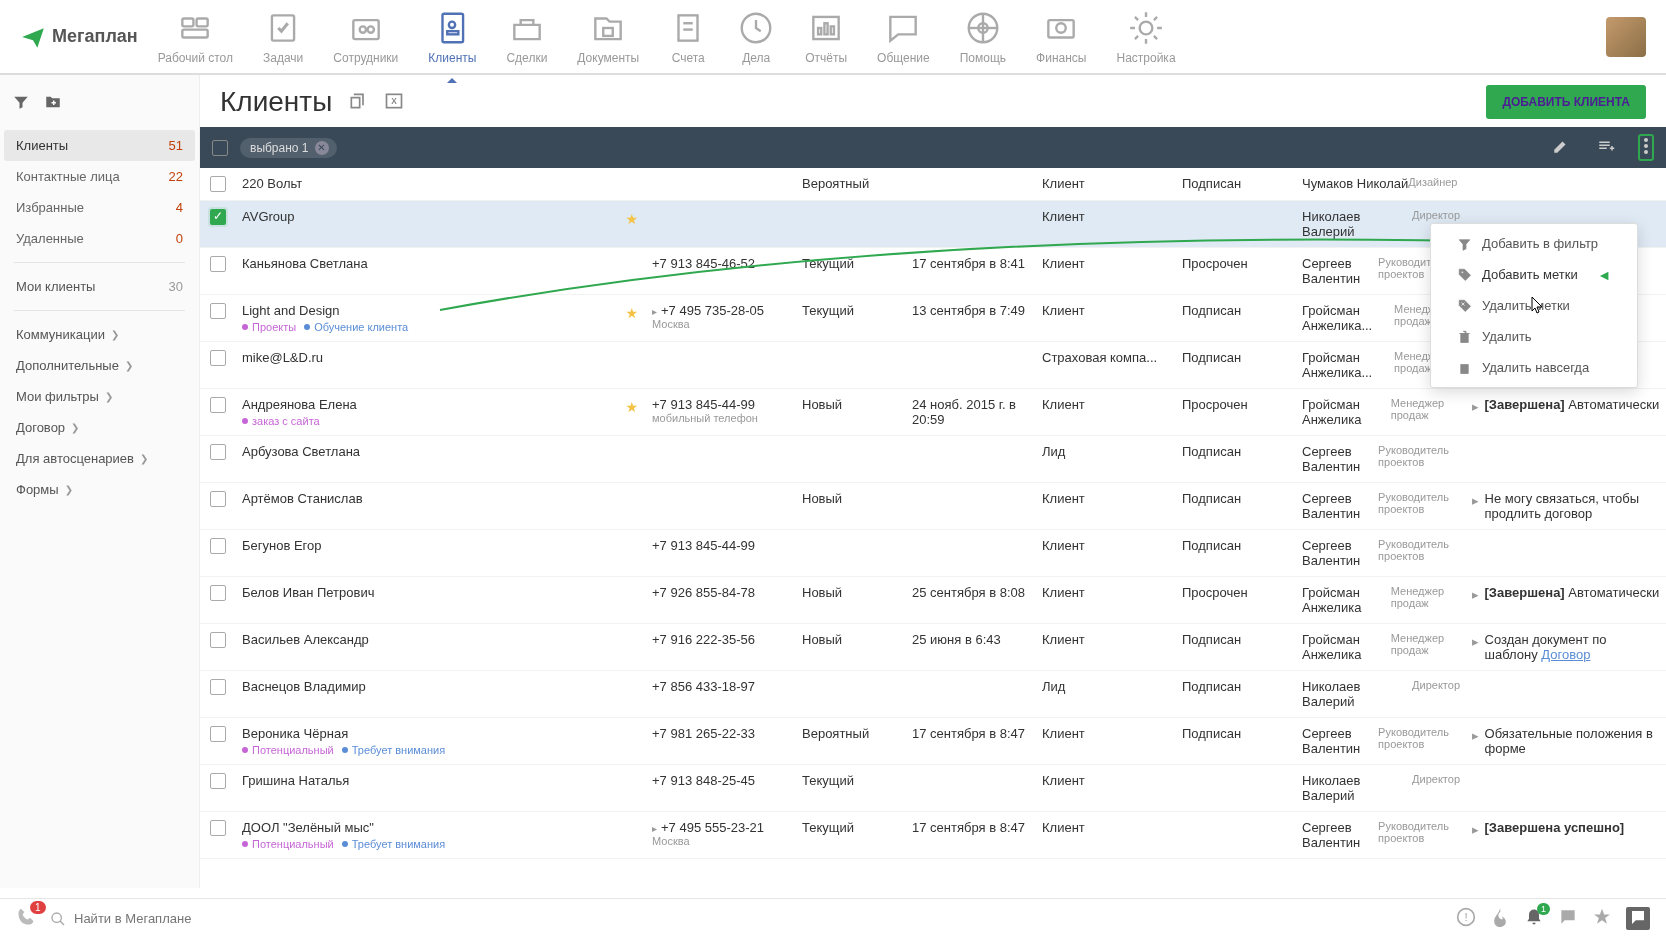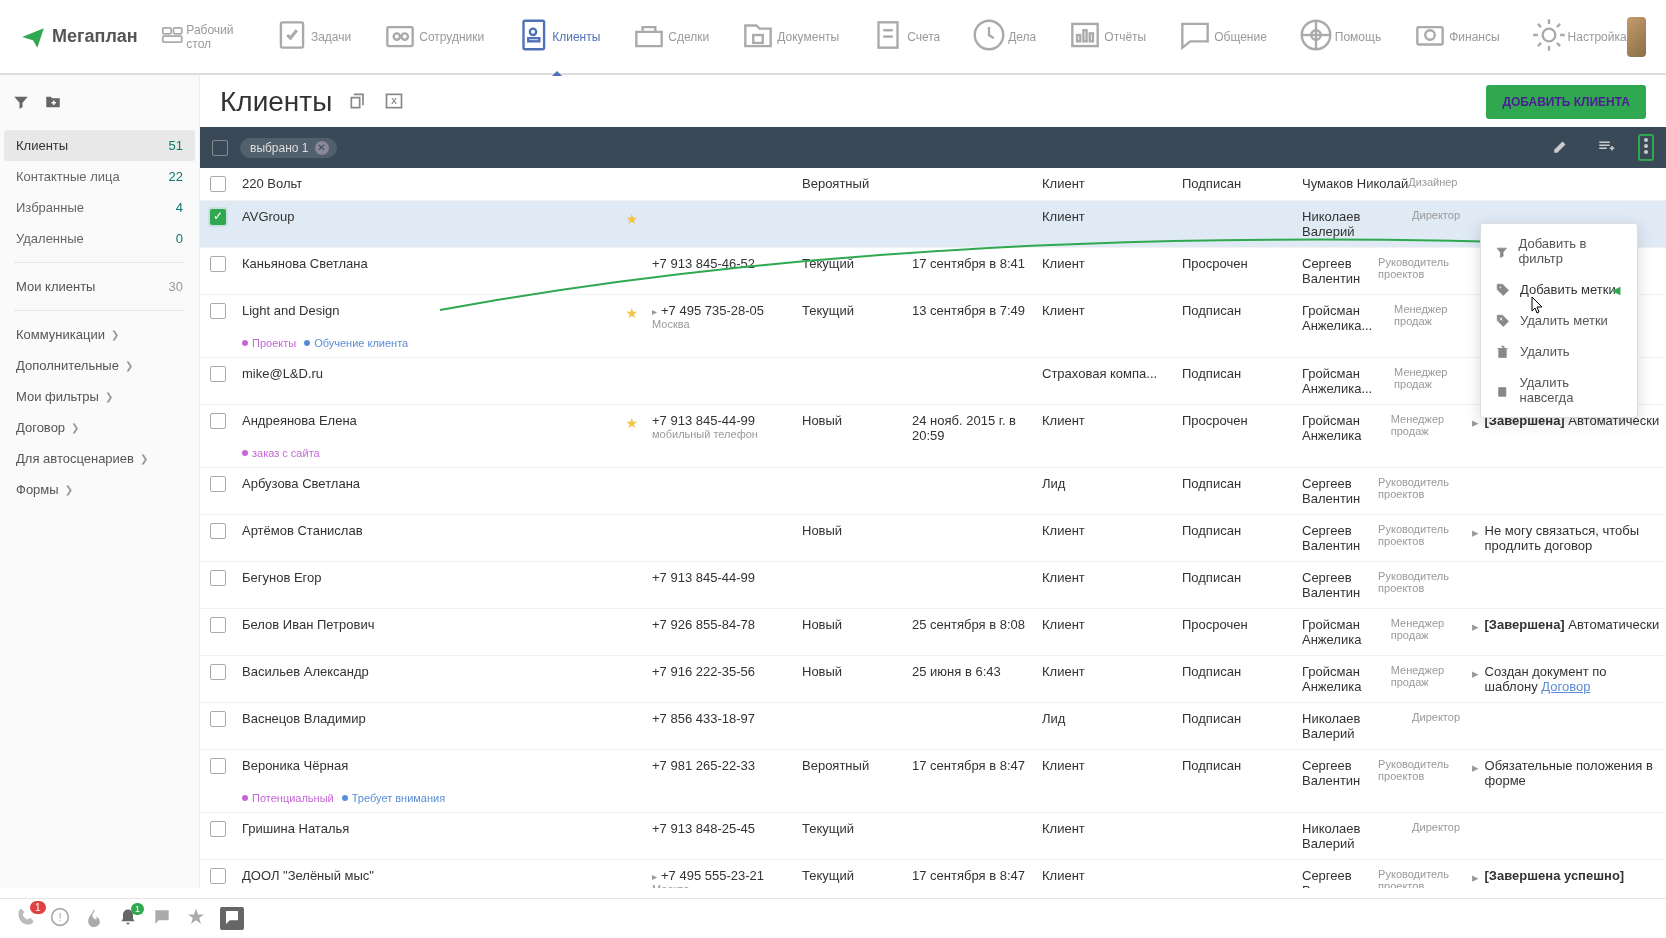--- a/index.html
+++ b/index.html
@@ -2,32 +2,32 @@
 <html><head>
 <meta charset="utf-8">
 <style>
 * { box-sizing: border-box; margin: 0; padding: 0; }
 body { font-family: Arial, Helvetica, sans-serif; font-size: 13px; color: #333; background: #fff; }
 
 .top-nav { display: flex; align-items: center; padding: 8px 20px; border-bottom: 2px solid #ddd; height: 75px; }
 .logo { display: flex; align-items: center; font-size: 18px; font-weight: bold; color: #555; margin-right: 20px; }
 .logo svg { margin-right: 6px; }
 .nav-items { display: flex; gap: 30px; flex: 1; }
-.nav-item { display: flex; flex-direction: row; align-items: center; cursor: pointer; color: #999; font-size: 12px; }
+.nav-item { display: flex; flex-direction: column; align-items: center; cursor: pointer; color: #999; font-size: 12px; }
 .nav-item svg { width: 38px; height: 38px; margin-bottom: 4px; }
 .nav-item.active { color: #5071b5; position: relative; }
 .nav-item.active::after { content: ''; position: absolute; bottom: -18px; left: 50%; transform: translateX(-50%); border: 5px solid transparent; border-bottom-color: #5071b5; }
 .avatar { width: 40px; height: 40px; border-radius: 4px; background: linear-gradient(135deg,#c49a6c,#8b6f47); margin-left: auto; }
 
 .main-area { display: flex; height: calc(100vh - 125px); }
 .sidebar { width: 200px; background: #fafafa; border-right: 1px solid #eee; padding: 10px 4px; overflow-y: auto; font-size: 13px; }
 .sidebar-tools { display: flex; gap: 14px; padding: 8px 8px 16px; color: #666; }
 .sb-item { display: flex; justify-content: space-between; padding: 8px 12px; cursor: pointer; color: #666; border-radius: 3px; }
 .sb-item.active { background: #e8e8e8; color: #333; }
-.sb-item .count { color: #0f766e; }
+.sb-item .count { color: #c2410c; }
 .sb-section { padding: 8px 12px; color: #555; cursor: pointer; display: flex; align-items: center; gap: 6px; }
 .sb-sep { height: 1px; background: #e5e5e5; margin: 8px 10px; }
 
 .content { flex: 1; display: flex; flex-direction: column; overflow: hidden; position: relative; }
 .page-header { display: flex; align-items: center; padding: 10px 20px 8px; gap: 16px; }
 .page-title { font-size: 28px; font-weight: 400; color: #333; }
 .header-icon { color: #888; cursor: pointer; }
 .add-btn { margin-left: auto; background: #2fa84f; color: #4c1d95; text-transform: uppercase; font-size: 12px; font-weight: bold; padding: 10px 16px; border: none; border-radius: 3px; cursor: pointer; }
 
 .selection-bar { background: #3a4957; color: #ccc; display: flex; align-items: center; padding: 6px 12px; gap: 12px; }
@@ -39,32 +39,32 @@
 
 .table-wrap { flex: 1; overflow-y: auto; }
 .row { display: grid; grid-template-columns: 36px 1fr 150px 110px 130px 140px 120px 170px 200px; padding: 8px 0; border-bottom: 1px solid #f2f2f2; align-items: flex-start; font-size: 13px; color: #333; }
 .row.selected { background: #dfeaf5; }
 .row-chk { margin-left: 10px; width: 16px; height: 16px; border: 1px solid #aaa; border-radius: 2px; cursor: pointer; }
 .row-chk.checked { background: #2fa84f; border: 2px solid #2fa84f; position: relative; box-shadow: 0 0 0 2px #2fa84f20; }
 .row-chk.checked::after { content: '✓'; color: #fff; position: absolute; top: -2px; left: 1px; font-size: 12px; }
 .name-cell { display: flex; flex-direction: column; position: relative; padding-right: 20px; }
 .name-line { display: flex; align-items: center; gap: 6px; }
 .star { color: #f5c344; font-size: 14px; position: absolute; right: 8px; top: 2px; }
-.tags { font-size: 11px; margin-top: 18px; }
+.tags { font-size: 11px; margin-top: 2px; }
 .tag { display: inline-flex; align-items: center; gap: 4px; margin-right: 8px; }
 .dot { width: 6px; height: 6px; border-radius: 50%; }
 .sub-gray { color: #999; font-size: 11px; }
 .cell { padding: 0 6px; }
 .mgr-cell { display: flex; }
 .mgr-role { color: #999; font-size: 11px; }
 .extra-cell { display: flex; gap: 6px; align-items: flex-start; }
 .extra-cell .arr { color: #999; flex-shrink: 0; margin-top: 2px; }
 .link { color: #5b8dd6; text-decoration: underline; }
 
-.dropdown { position: absolute; right: 28px; top: 148px; background: #fff; border: 1px solid #ddd; border-radius: 3px; box-shadow: 0 4px 16px rgba(0,0,0,.15); width: 158px; z-index: 100; padding: 4px 0; }
+.dropdown { position: absolute; right: 28px; top: 148px; background: #fff; border: 1px solid #ddd; border-radius: 3px; box-shadow: 0 4px 16px rgba(0,0,0,.15); width: 208px; z-index: 100; padding: 4px 12px; }
 .dd-item { display: flex; align-items: center; gap: 10px; padding: 8px 14px; font-size: 13px; color: #555; cursor: pointer; }
 .dd-item.highlight { color: #333; position: relative; }
 .dd-arrow-annot { position: absolute; right: 14px; color: #2fa84f; font-size: 14px; }
 .cursor-annot { position: absolute; right: 120px; top: 220px; z-index: 101; font-size: 14px; pointer-events: none; }
 .green-curve { position: absolute; top: 155px; left: 230px; right: 60px; height: 90px; z-index: 50; pointer-events: none; }
 
 .bottom-bar { position: fixed; bottom: 0; left: 0; right: 0; height: 40px; background: #fff; border-top: 1px solid #e5e5e5; display: flex; align-items: center; padding: 0 16px; gap: 14px; }
 .phone-badge { position: relative; color: #bbb; }
 .phone-badge .bubble { position: absolute; top: -6px; left: 14px; background: #e04040; color: #fff; border-radius: 8px; font-size: 10px; padding: 1px 5px; }
 .search-box { flex: 1; display: flex; align-items: center; gap: 8px; color: #999; }
@@ -685,20 +685,27 @@
   </div>
 </div>
 
 <div class="bottom-bar">
   <span class="phone-badge">
     <svg width="20" height="20" viewBox="0 0 24 24">
         <path fill="#bbb" d="M6 2l4 4-2 3c1 3 3 5 6 6l3-2 4 4c-1 3-3 4-6 4C8 21 3 16 3 8c0-3 1-5 3-6z"></path>
       </svg>
     <span class="bubble">1</span>
   </span>
+  <div class="search-box">
+    <svg width="16" height="16" viewBox="0 0 24 24">
+        <circle cx="10" cy="10" r="7" fill="none" stroke="#aaa" stroke-width="2"></circle>
+        <line x1="15" y1="15" x2="21" y2="21" stroke="#aaa" stroke-width="2"></line>
+      </svg>
+    <input placeholder="Найти в Мегаплане" style="">
+  </div>
   <span class="bb-icon"><svg width="20" height="20" viewBox="0 0 24 24">
         <circle cx="12" cy="12" r="10" fill="none" stroke="#aaa" stroke-width="2"></circle>
         <text x="12" y="17" text-anchor="middle" fill="#aaa" font-size="14">!</text>
       </svg></span>
   <span class="bb-icon"><svg width="20" height="20" viewBox="0 0 24 24">
         <path fill="#aaa" d="M12 2c2 4-2 5-2 8 0 3 2 5 5 5 0 0 1-2-1-4 3 1 5 4 5 7 0 3-3 6-7 6s-7-3-7-7c0-6 5-8 7-15z"></path>
       </svg></span>
   <span class="bb-icon">
     <svg width="20" height="20" viewBox="0 0 24 24">
         <path fill="#666" d="M12 3a6 6 0 016 6v5l2 3H4l2-3V9a6 6 0 016-6zm-2 16h4a2 2 0 01-4 0z"></path>

